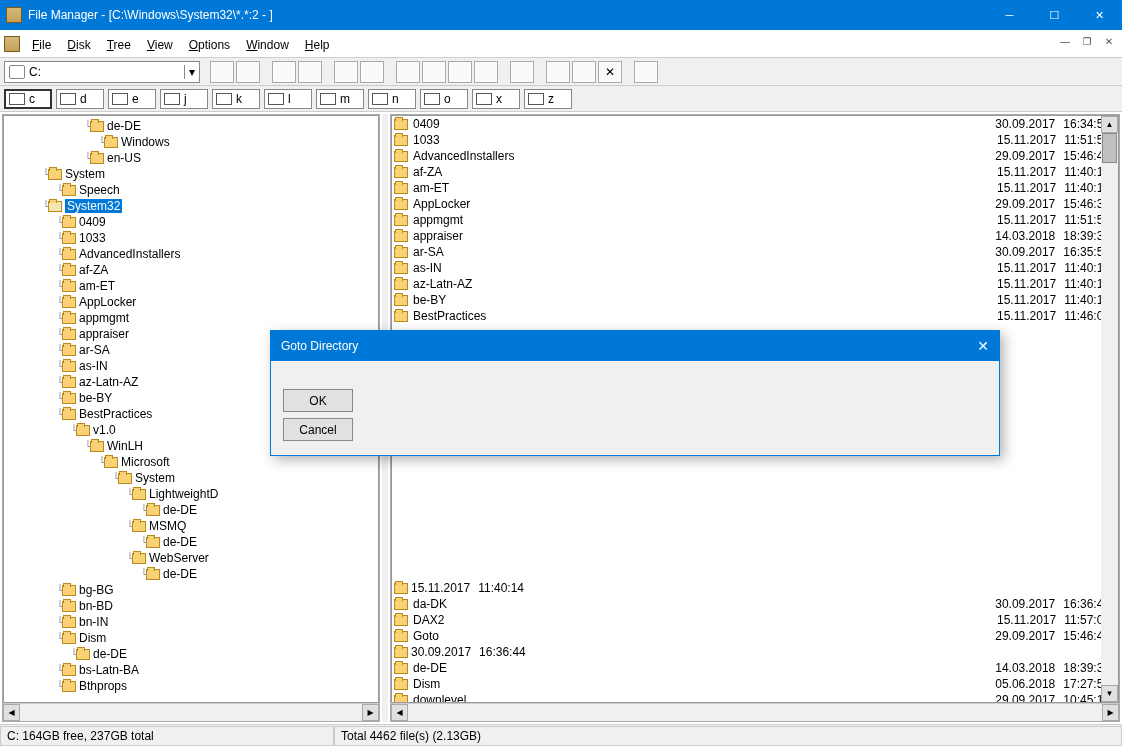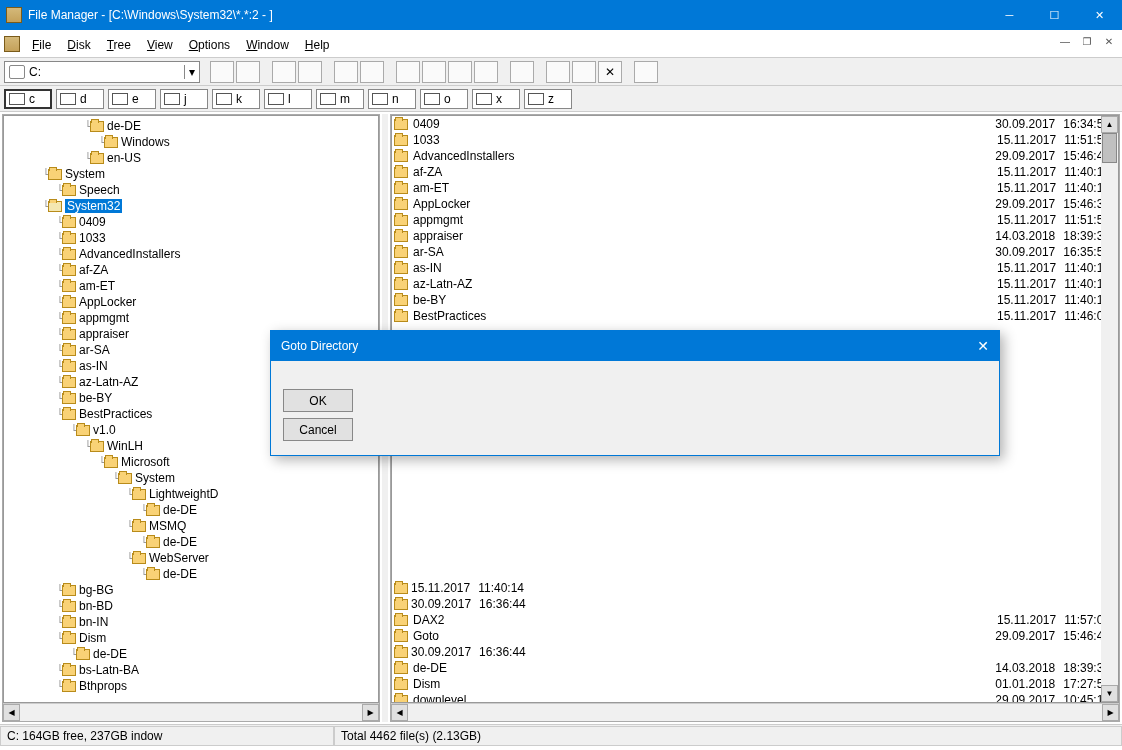--- a/index.html
+++ b/index.html
@@ -481,20 +481,21 @@
           <div class="file-row">&nbsp;</div>
           <div class="file-row">&nbsp;</div>
           <div class="file-row">
             <span class="folder"></span>
             <span class="dir">
               <dir><span class="date">15.11.2017</span><span class="time">11:40:14</span></dir>
             </span>
           </div>
           <div class="file-row">
             <span class="folder"></span>
+            <span class="name">da-DK</span>
             <span class="dir">
               <dir><span class="date">30.09.2017</span><span class="time">16:36:44</span></dir>
             </span>
           </div>
           <div class="file-row">
             <span class="folder"></span>
             <span class="name">DAX2</span>
             <span class="dir">
               <dir><span class="date">15.11.2017</span><span class="time">11:57:06</span></dir>
             </span>
@@ -516,21 +517,21 @@
             <span class="folder"></span>
             <span class="name">de-DE</span>
             <span class="dir">
               <dir><span class="date">14.03.2018</span><span class="time">18:39:30</span></dir>
             </span>
           </div>
           <div class="file-row">
             <span class="folder"></span>
             <span class="name">Dism</span>
             <span class="dir">
-              <dir><span class="date">01.01.2018</span><span class="time">17:27:55</span></dir>
+              <dir><span class="date">05.06.2018</span><span class="time">17:27:55</span></dir>
             </span>
           </div>
           <div class="file-row">
             <span class="folder"></span>
             <span class="name">downlevel</span>
             <span class="dir">
               <dir><span class="date">29.09.2017</span><span class="time">10:45:12</span></dir>
             </span>
           </div>
         </div>
@@ -544,21 +545,21 @@
     </div>
     <div class="hscroll">
       <div class="arrow">◀</div>
         <div class="track"></div>
         <div class="arrow">▶</div>
     </div>
   </div>
 </div>
 
 <div class="statusbar">
-  <div class="sb1">C: 164GB free,  237GB indow</div>
+  <div class="sb1">C: 164GB free,  237GB total</div>
   <div class="sb2">Total 4462 file(s) (2.13GB)</div>
 </div>
 
 <div class="dialog">
   <div class="dialog-title">
     <span>Goto Directory</span>
     <span class="dclose">✕</span>
   </div>
   <div class="dialog-body">
     <div class="dialog-btns">

